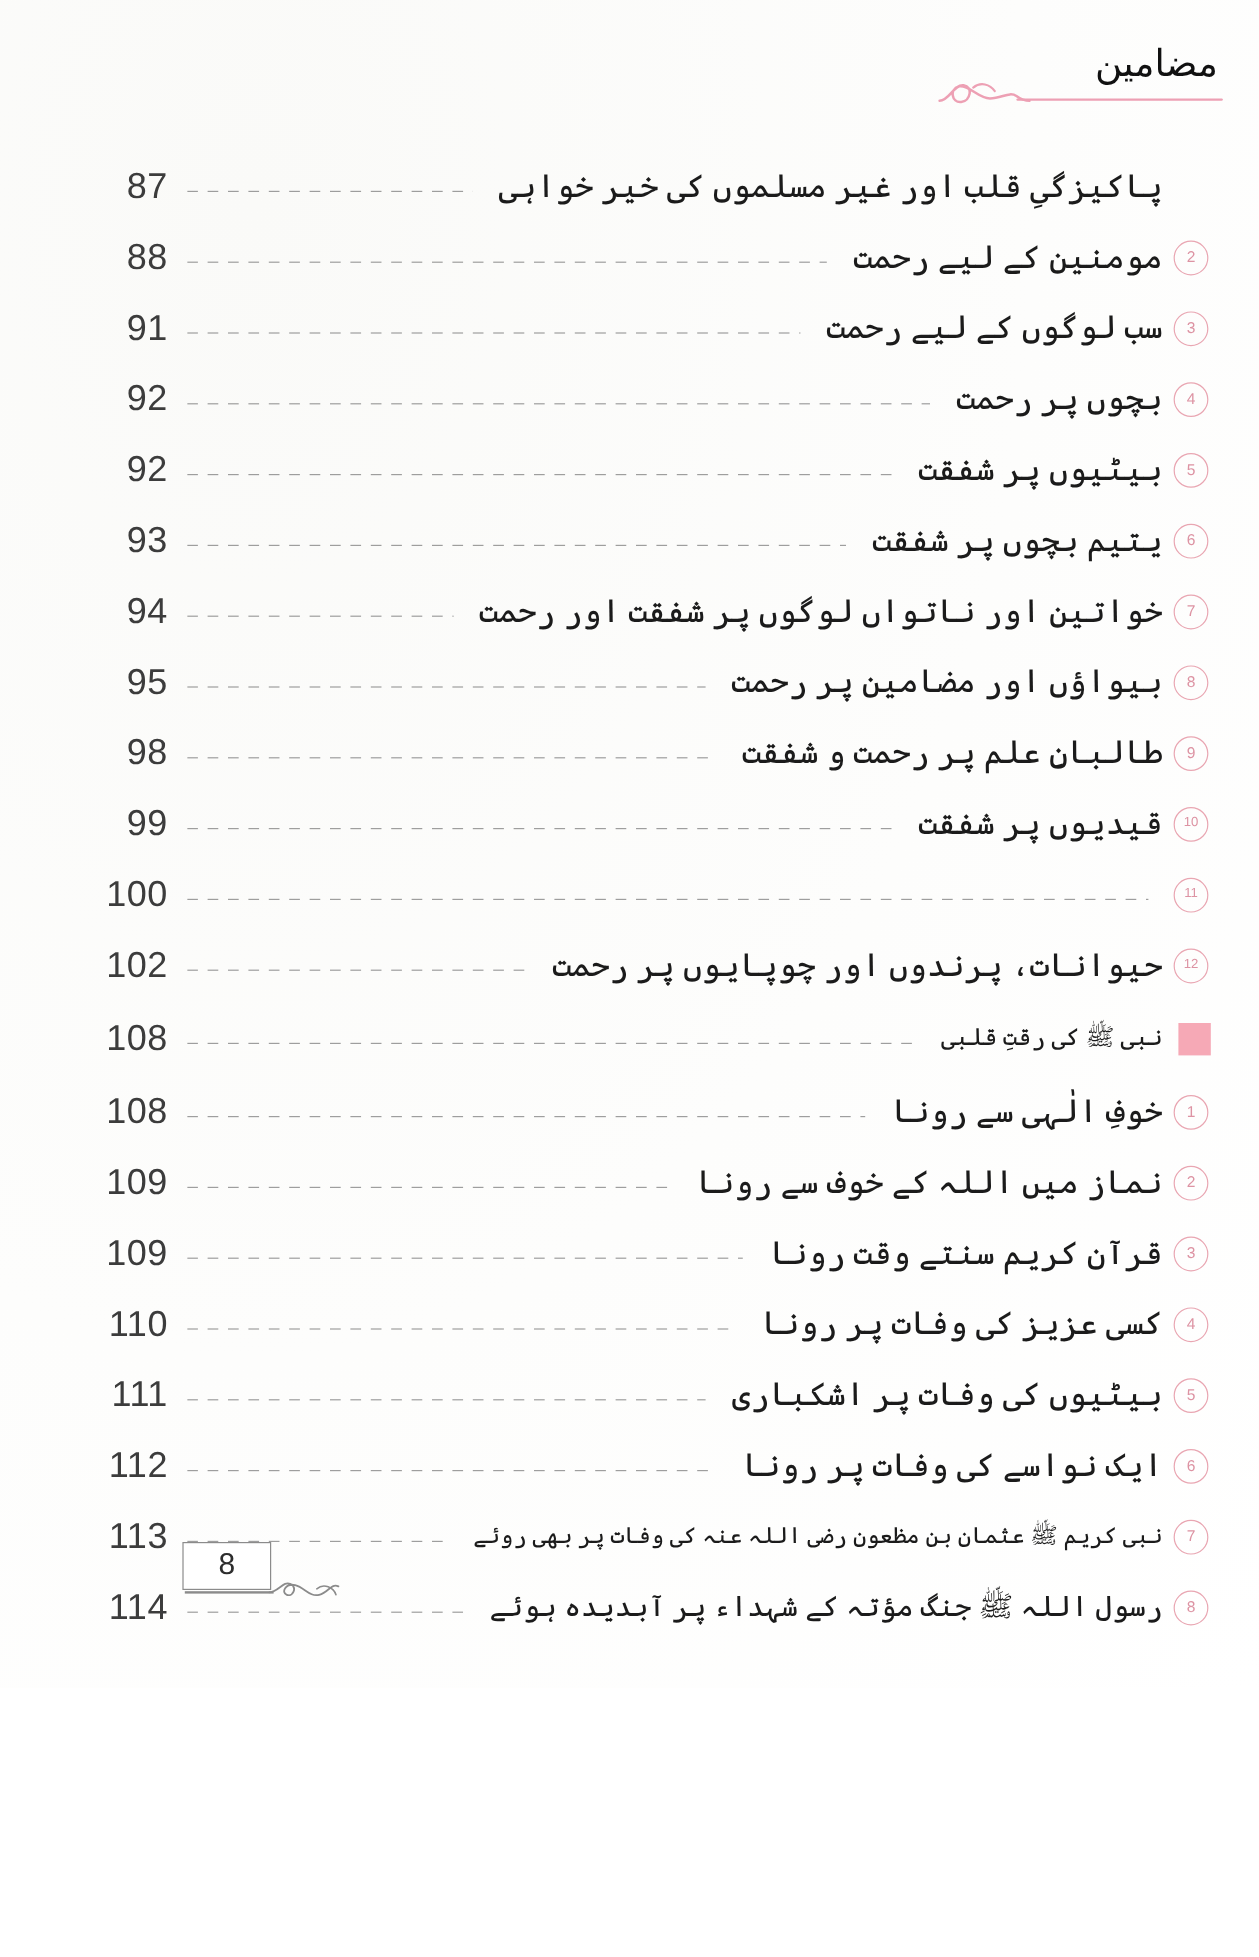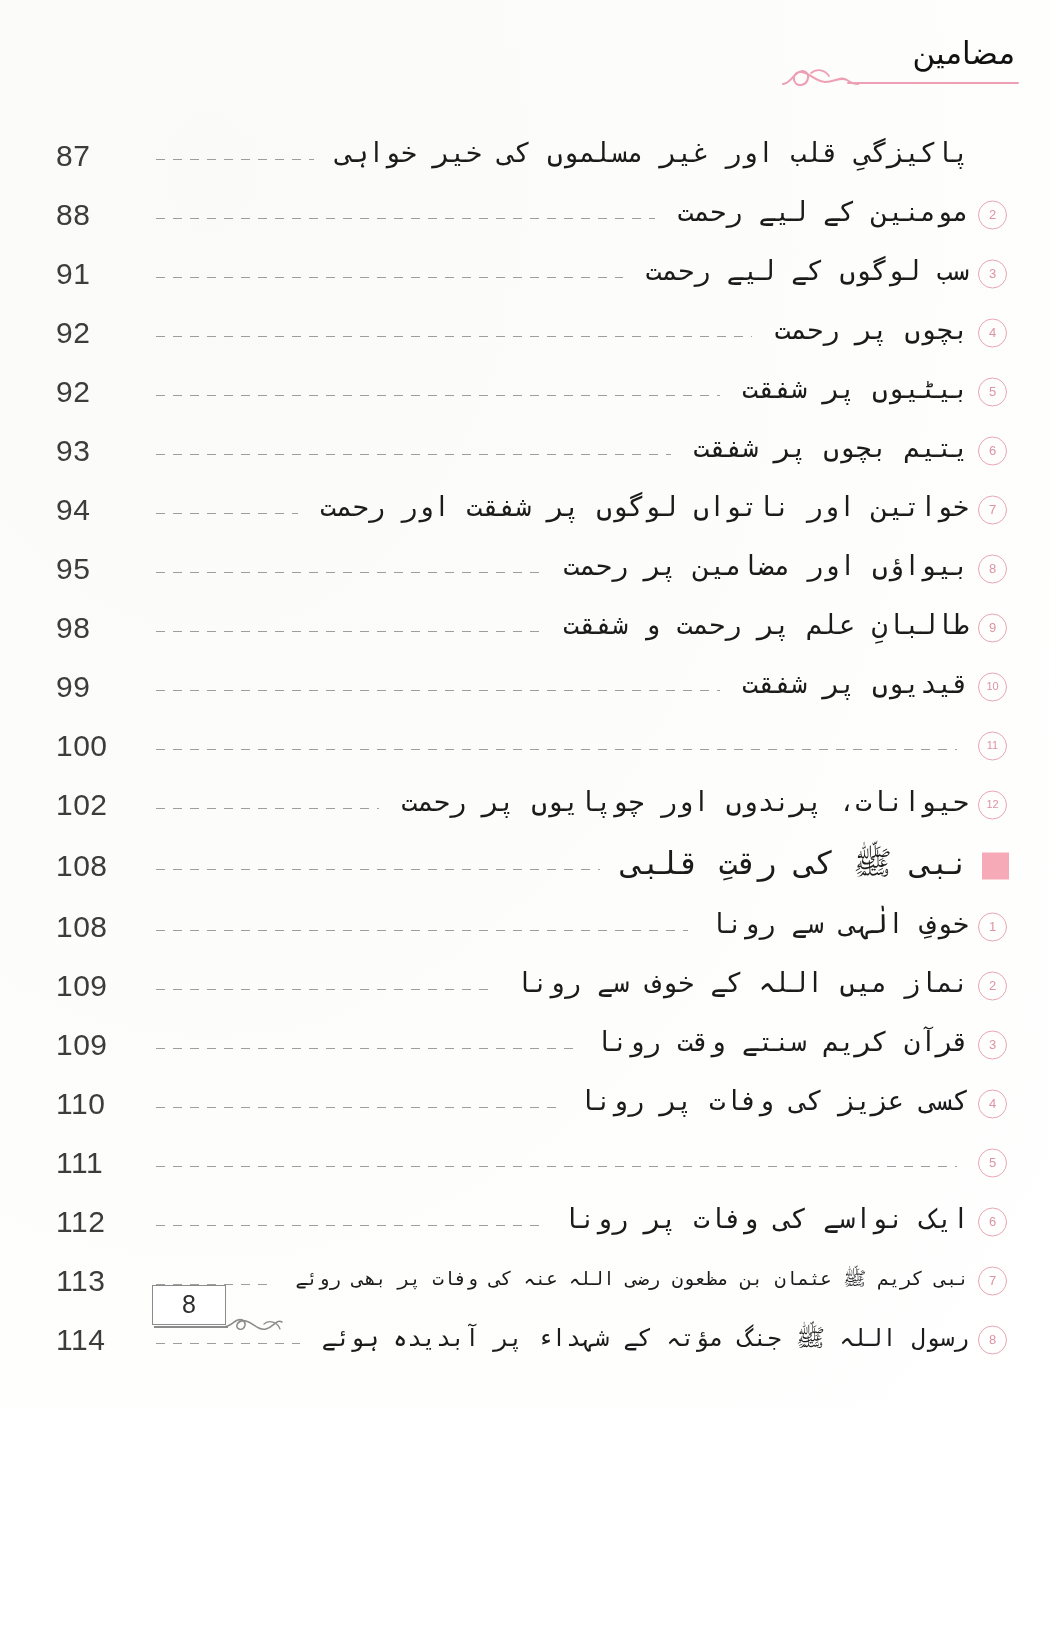--- a/index.html
+++ b/index.html
@@ -118,44 +118,44 @@
 
   
   .title {
     flex: 0 0 auto;
     font-size: 27px;
     color: #1b1b1b;
     white-space: nowrap;
     padding-right: 2px;
     padding-left: 8px;
     line-height: 1.25;
-    font-family: Liberation Mono, monospace;
+    font-family: Liberation Serif, serif;
   }
   .title.section-title {
-    font-size: 32px;
+    font-size: 20px;
   }
 
   
   .leader {
     flex: 1 1 auto;
     height: 1px;
     margin: 0 14px 0 16px;
     position: relative;
     top: 4px;
     background-image: linear-gradient(to right, #8d8d8d 0 9px, transparent 9px 17px);
     background-size: 17px 2px;
     background-repeat: repeat-x;
     background-position: left center;
     opacity: 0.85;
   }
 
   
   .pageno {
     flex: 0 0 84px;
-    text-align: left;
+    text-align: right;
     direction: ltr;
     font-size: 30px;
     color: #3c3c3c;
     font-family: "Liberation Sans", sans-serif;
     letter-spacing: 0.5px;
   }
 
   
   .footer {
     position: absolute;
@@ -359,20 +359,21 @@
       </div>
       <div class="title">کسی عزیز کی وفات پر رونا</div>
       <div class="leader"></div>
       <div class="pageno">110</div>
     </div>
 
     <div class="toc-row">
       <div class="marker">
         <span class="num-circle">5</span>
       </div>
+      <div class="title">بیٹیوں کی وفات پر اشکباری</div>
       <div class="leader"></div>
       <div class="pageno">111</div>
     </div>
 
     <div class="toc-row">
       <div class="marker">
         <span class="num-circle">6</span>
       </div>
       <div class="title">ایک نواسے کی وفات پر رونا</div>
       <div class="leader"></div>

